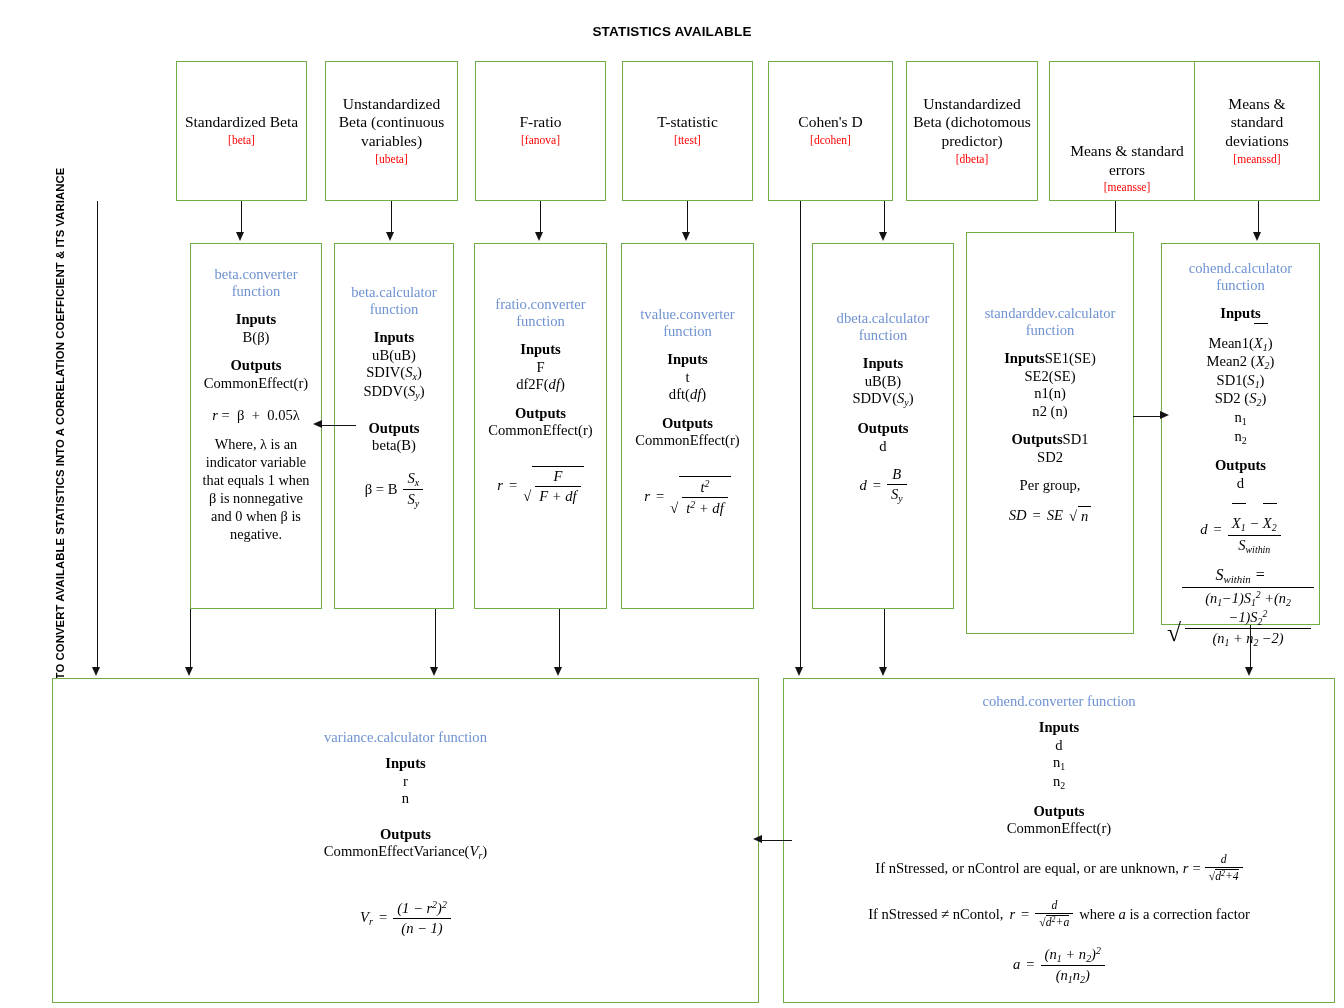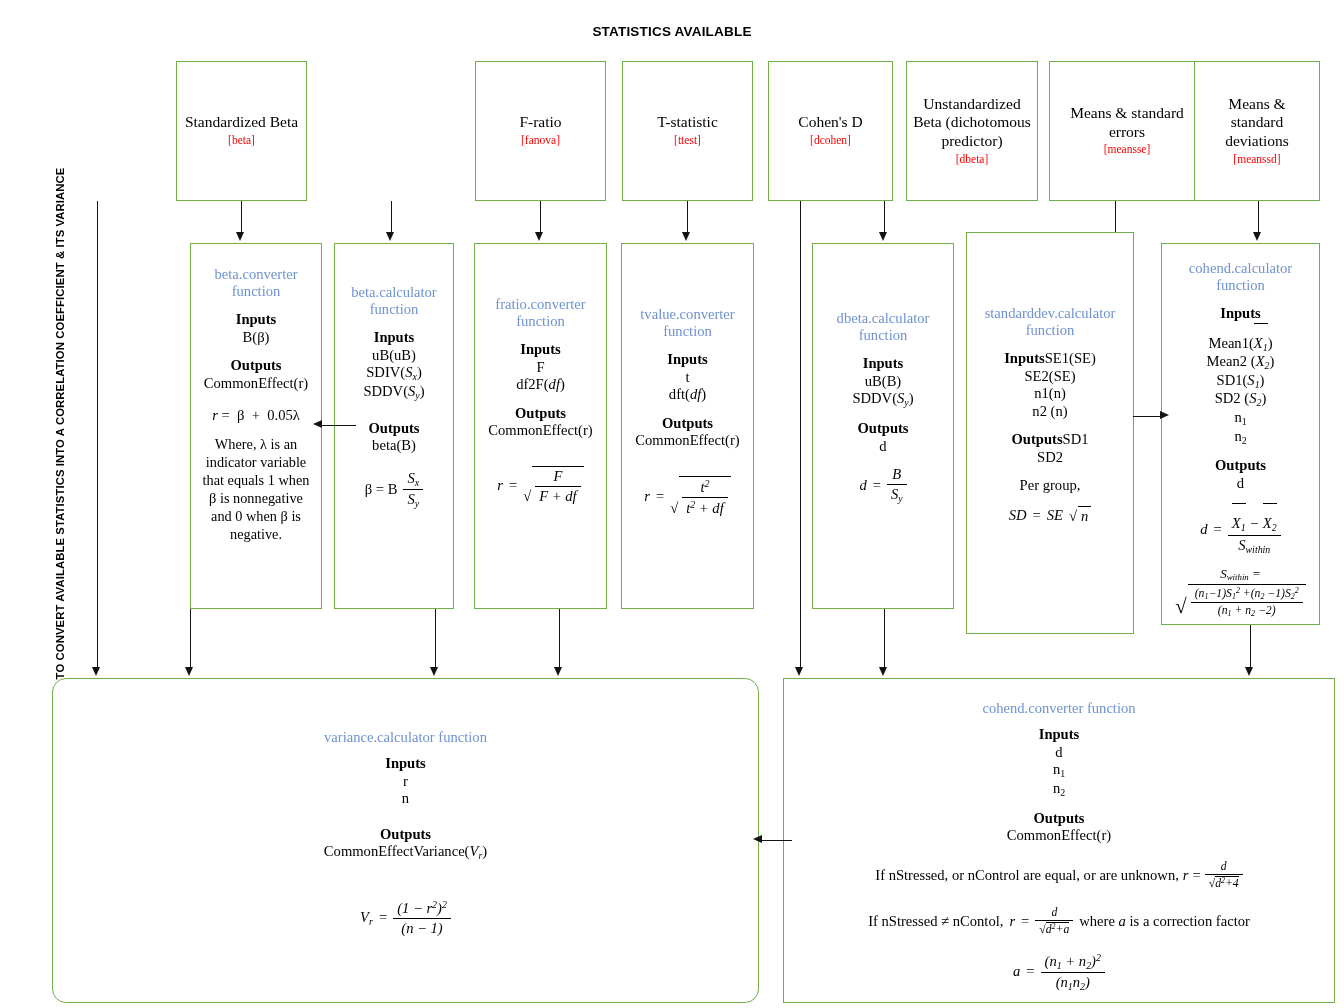--- a/index.html
+++ b/index.html
@@ -103,20 +103,24 @@
 
   <div class="chart-title">STATISTICS AVAILABLE</div>
   <div class="side-caption">FUNCTIONS USED TO CONVERT AVAILABLE STATISTICS INTO A CORRELATION COEFFICIENT &amp; ITS VARIANCE</div>
 
 
   <div class="box stat-box" style="left:176px;top:61px;width:131px;height:140px;">
     <div class="stat-label">Standardized Beta</div>
     <div class="stat-code">[beta]</div>
   </div>
 
+  <div class="box stat-box" style="left:325px;top:61px;width:133px;height:140px;">
+    <div class="stat-label">Unstandardized Beta (continuous variables)</div>
+    <div class="stat-code">[ubeta]</div>
+  </div>
 
   <div class="box stat-box" style="left:475px;top:61px;width:131px;height:140px;">
     <div class="stat-label">F-ratio</div>
     <div class="stat-code">[fanova]</div>
   </div>
 
   <div class="box stat-box" style="left:622px;top:61px;width:131px;height:140px;">
     <div class="stat-label">T-statistic</div>
     <div class="stat-code">[ttest]</div>
   </div>
@@ -124,21 +128,21 @@
   <div class="box stat-box" style="left:768px;top:61px;width:125px;height:140px;">
     <div class="stat-label">Cohen's D</div>
     <div class="stat-code">[dcohen]</div>
   </div>
 
   <div class="box stat-box" style="left:906px;top:61px;width:132px;height:140px;">
     <div class="stat-label">Unstandardized Beta (dichotomous predictor)</div>
     <div class="stat-code">[dbeta]</div>
   </div>
 
-  <div class="box stat-box" style="left:1049px;top:61px;width:156px;height:140px;">
+  <div class="box stat-box" style="left:1049px;top:61px;width:156px;height:140px;justify-content:flex-end;">
     <div class="stat-label">Means &amp; standard errors</div>
     <div class="stat-code">[meansse]</div>
   </div>
 
   <div class="box stat-box" style="left:1194px;top:61px;width:126px;height:140px;text-align:center;">
     <div class="stat-label">Means &amp; standard deviations</div>
     <div class="stat-code">[meanssd]</div>
   </div>
 
   <div class="vline" style="left:97px;top:201px;height:470px;"></div>
@@ -308,21 +312,21 @@
     <div class="gap-s"></div>
     <div class="eqn eqrow">
       <span class="mi">d</span>
         <span>=</span>
       <span class="frac mi">
         <span class="num"><span class="ovl">X<span class="sub">1</span></span> − <span class="ovl">X<span class="sub">2</span></span></span>
         <span class="den">S<span class="sub">within</span></span>
       </span>
     </div>
     <div class="gap-s"></div>
-    <div class="eqn" style="font-size:13px;">
+    <div class="eqn" style="font-size:16px;">
       <div class="mi">S<span class="sub">within</span> =</div>
       <div class="eqrow" style="margin-top:1px;">
         <span class="radical">
           <span class="sign" style="font-size:1.6em;">√</span>
           <span class="body">
             <span class="frac mi" style="font-size:.9em;">
               <span class="num">(n<span class="sub">1</span>−1)S<span class="sub">1</span><span class="sup">2</span> +(n<span class="sub">2</span> −1)S<span class="sub">2</span><span class="sup">2</span></span>
               <span class="den">(n<span class="sub">1</span> + n<span class="sub">2</span> −2)</span>
             </span>
           </span>
@@ -345,21 +349,21 @@
 
   <div class="vline" style="left:559px;top:609px;height:62px;"></div>
   <div class="arrow-down" style="left:554px;top:667px;"></div>
 
   <div class="vline" style="left:884px;top:609px;height:62px;"></div>
   <div class="arrow-down" style="left:879px;top:667px;"></div>
 
   <div class="vline" style="left:1250px;top:625px;height:46px;"></div>
   <div class="arrow-down" style="left:1245px;top:667px;"></div>
 
-  <div class="box" style="left:52px;top:678px;width:707px;height:325px;padding:50px 10px 10px;border-radius:14px;">
+  <div class="box" style="left:52px;top:678px;width:707px;height:325px;padding:50px 10px 10px;">
     <div class="fn-title one-line">variance.calculator function</div>
     <div class="hd">Inputs</div>
     <div class="tx">r</div>
     <div class="tx">n</div>
     <div class="gap"></div>
       <div class="gap-s"></div>
     <div class="hd">Outputs</div>
     <div class="tx">CommonEffectVariance(<span class="mi">V<span class="sub">r</span></span>)</div>
     <div class="gap"></div>
       <div class="gap"></div>
@@ -367,21 +371,21 @@
     <div class="eqn eqrow">
       <span class="mi">V<span class="sub">r</span></span>
         <span>=</span>
       <span class="frac mi">
         <span class="num">(1 − r<span class="sup">2</span>)<span class="sup">2</span></span>
         <span class="den">(n − 1)</span>
       </span>
     </div>
   </div>
 
-  <div class="box" style="left:783px;top:678px;width:552px;height:325px;padding:21px 12px 10px;">
+  <div class="box" style="left:783px;top:678px;width:552px;height:325px;padding:14px 12px 10px;">
     <div class="fn-title one-line">cohend.converter function</div>
     <div class="hd">Inputs</div>
     <div class="tx">d</div>
     <div class="tx">n<span class="sub">1</span></div>
     <div class="tx">n<span class="sub">2</span></div>
     <div class="gap"></div>
     <div class="hd">Outputs</div>
     <div class="tx">CommonEffect(r)</div>
     <div class="gap"></div>
     <div class="eqn eqrow" style="gap:4px;">

